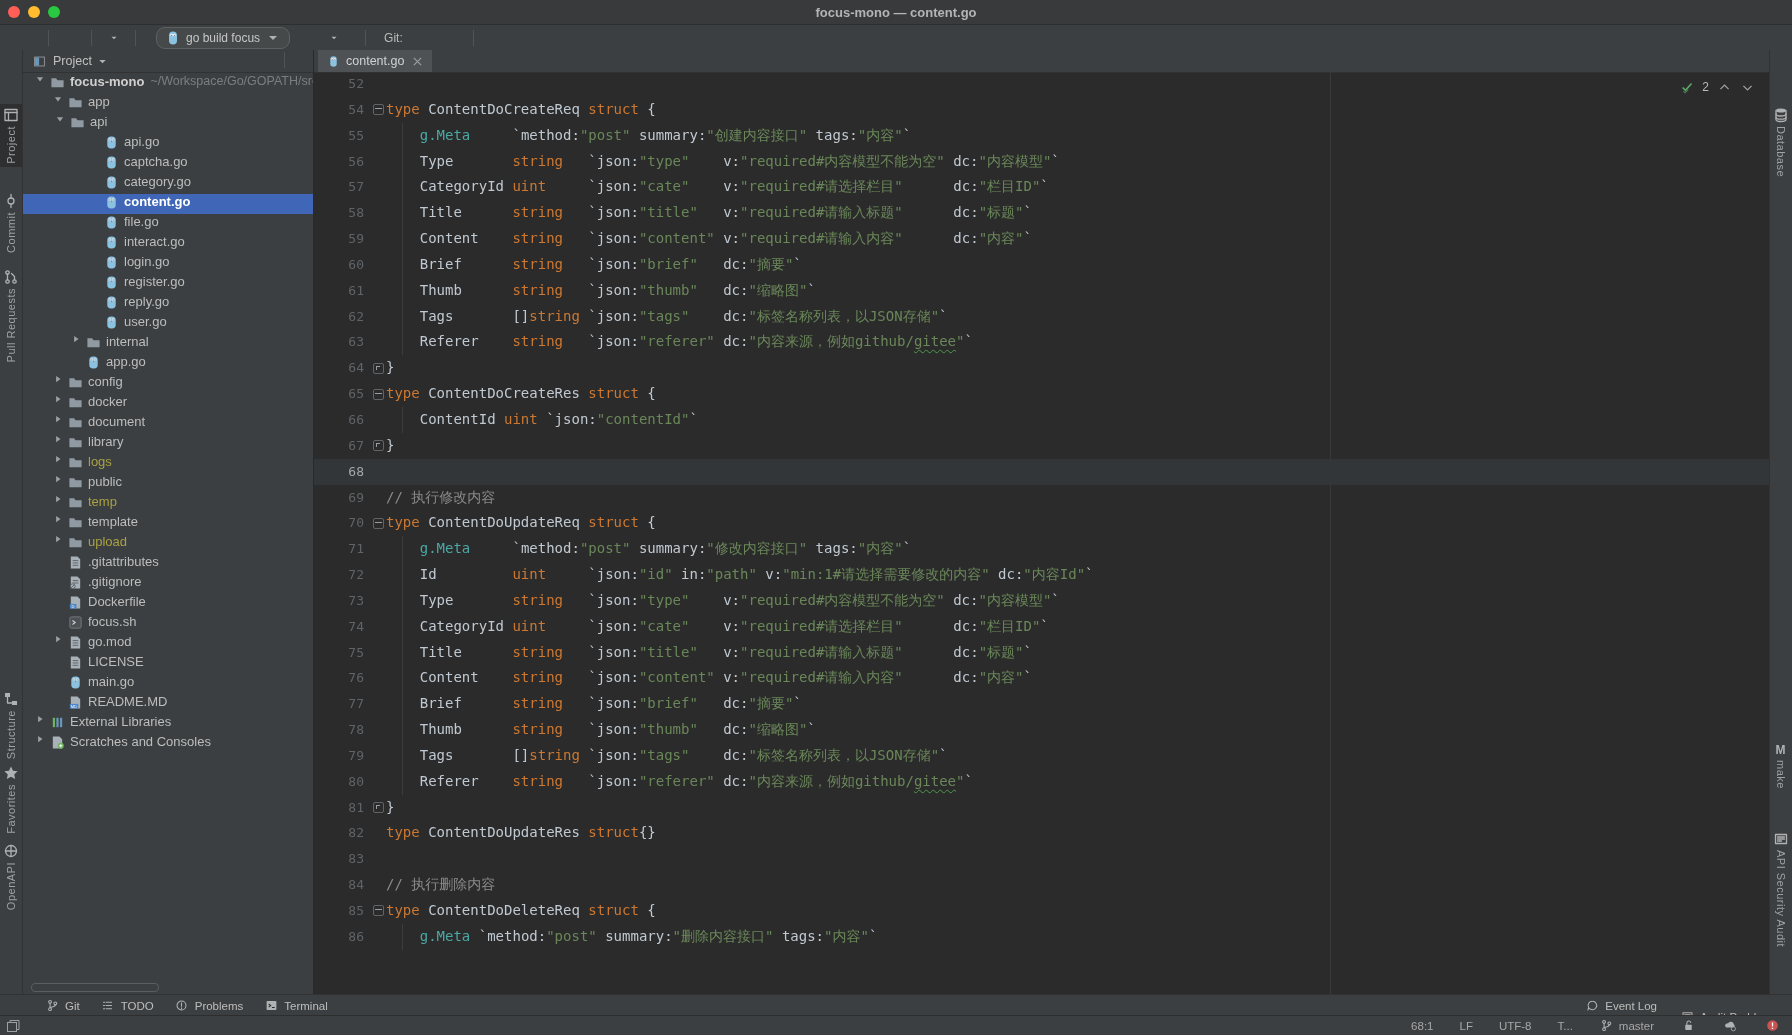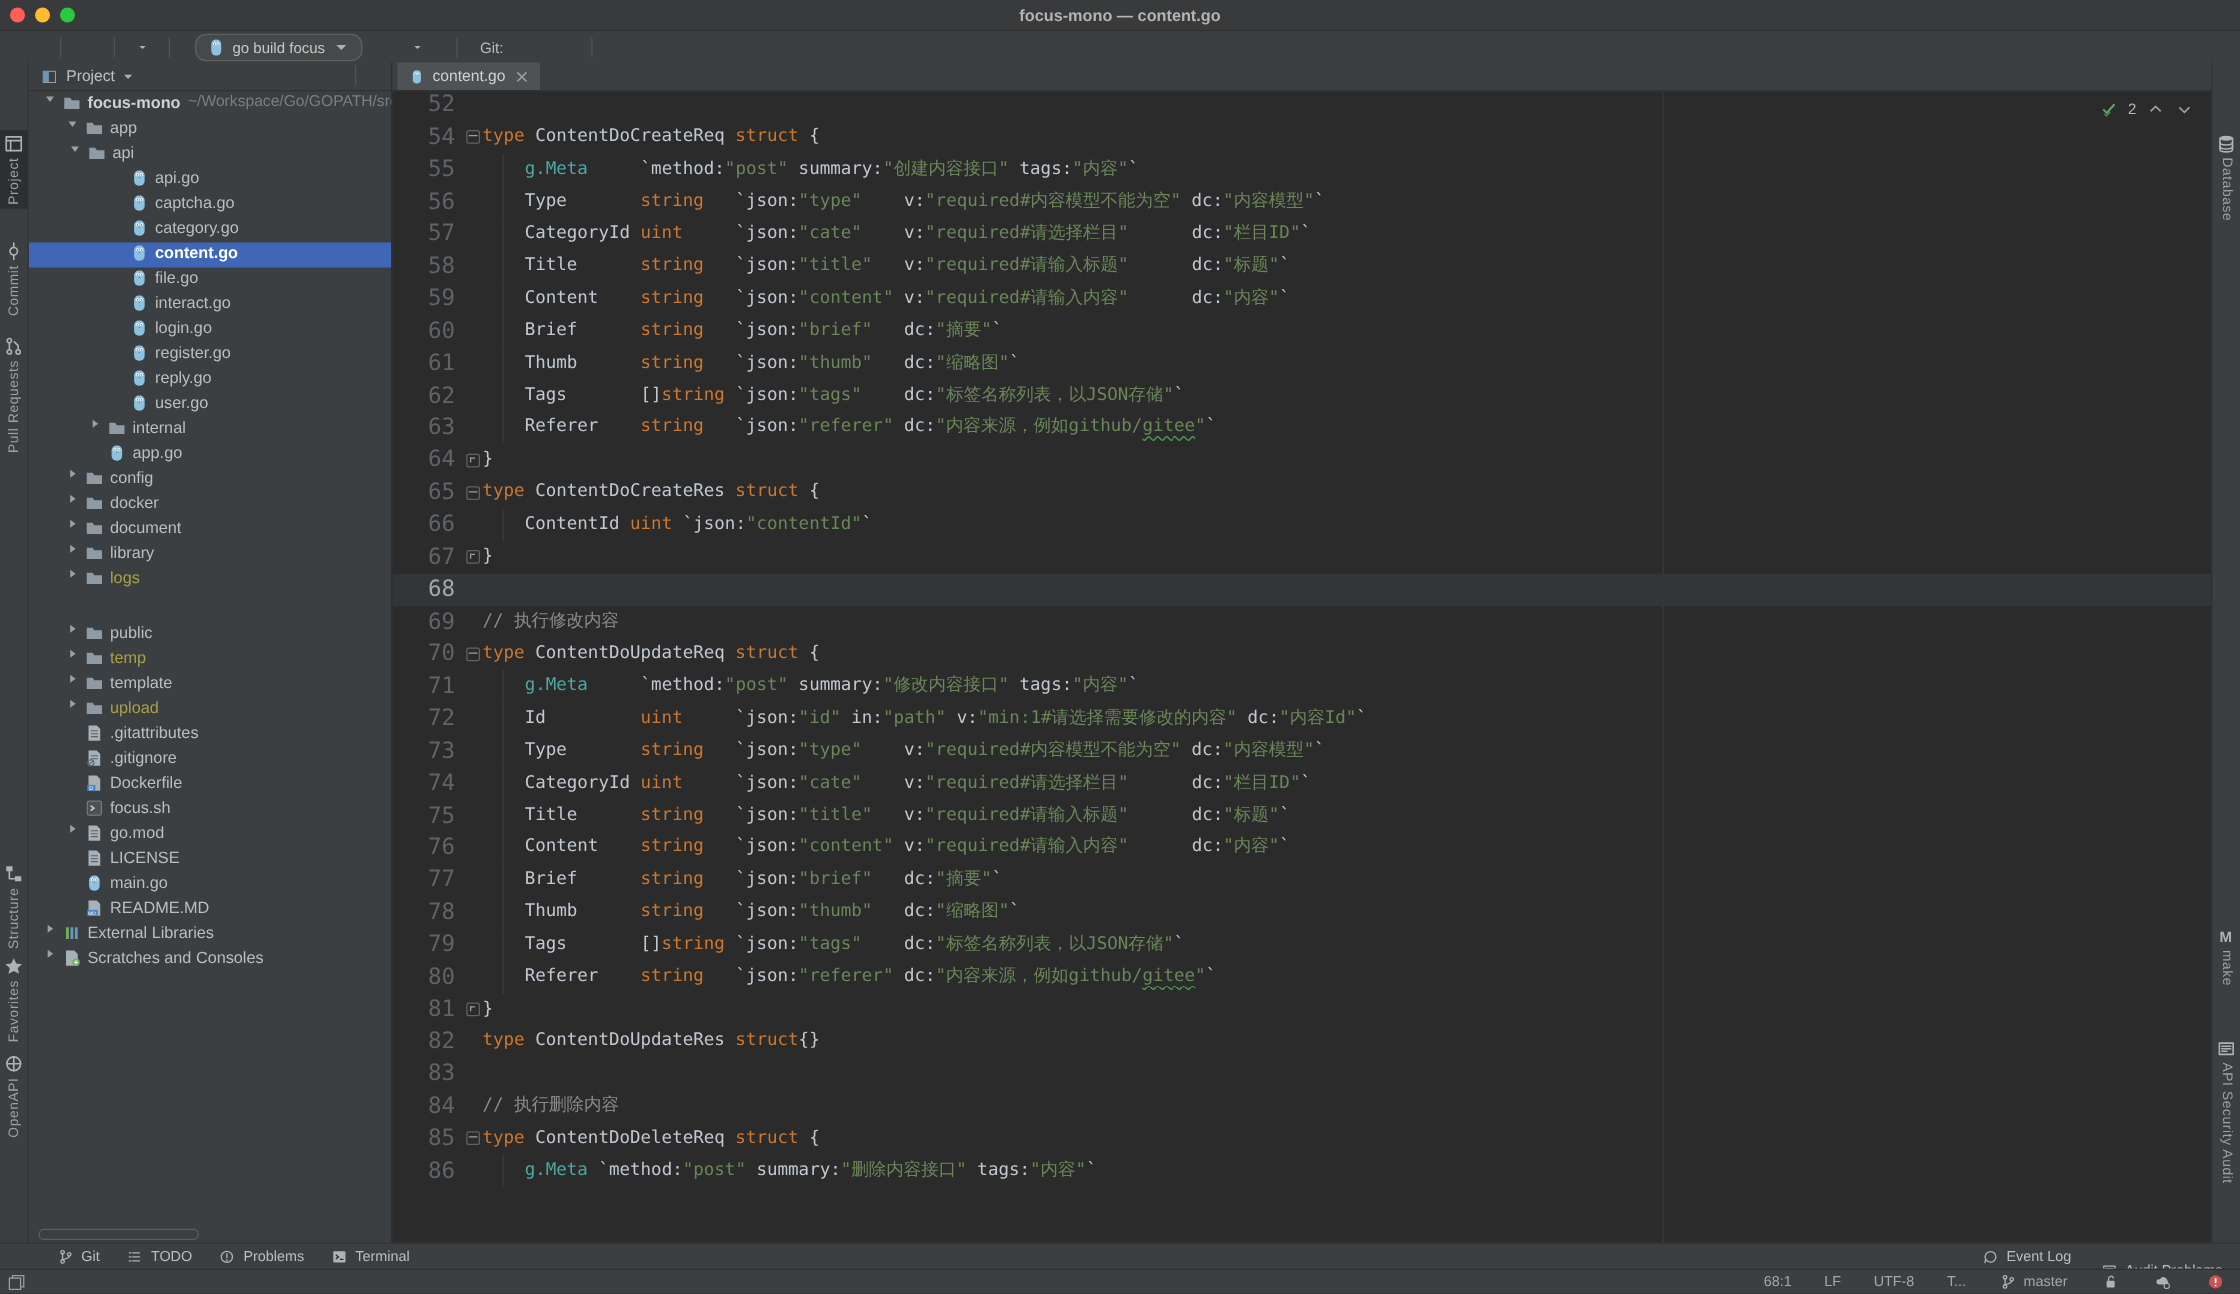--- a/index.html
+++ b/index.html
@@ -57,21 +57,21 @@
 
   
   #tabbar{position:absolute;left:314px;top:50px;right:23px;height:22px;background:#3c3f41;border-bottom:1px solid #323232;display:flex;align-items:flex-end}
   #tab{height:22px;display:flex;align-items:center;gap:5px;background:#4e5254;padding:0 7px;margin-left:4px;font-size:12.5px;color:#cfd2d4}
   #tab .icn svg{width:13px;height:13px}
   .tab-close svg{width:9px;height:9px}
   #editor{position:absolute;left:314px;top:73px;right:23px;bottom:40px;background:#2b2b2b;overflow:hidden;font-family:"DejaVu Sans Mono",monospace;font-size:14px}
   #code-lines{position:absolute;left:0;top:-2px;right:0}
   .crow{display:flex;height:25.85px;line-height:25.85px;white-space:pre}
   .crow.cur{background:#333638}
-  .lnum{width:50px;flex:none;text-align:right;color:#5f6468;font-size:18px;padding-right:6px}
+  .lnum{width:50px;flex:none;text-align:right;color:#5f6468;font-size:13px;padding-right:6px}
   .crow.cur .lnum{color:#a4a8ab}
   .lfold{width:16px;flex:none;display:flex;align-items:center;justify-content:center}
   .lcode{position:relative;padding-left:0}
   .fm,.fe{display:inline-block;width:9px;height:9px;border:1px solid #5f6468;border-radius:2px;position:relative}
   .fm::after{content:"";position:absolute;left:1px;right:1px;top:3px;border-top:1px solid #9a9ea2}
   .fe::after{content:"";position:absolute;left:2px;top:2px;width:3px;height:3px;border-left:1px solid #9a9ea2;border-top:1px solid #9a9ea2}
   .iguide{position:absolute;left:16px;top:0;bottom:0;border-left:1px solid #3a3d3f}
   #rmargin{position:absolute;left:1016px;top:0;bottom:0;width:1px;background:#3a3a3a}
   .tk-k{color:#cc7832}.tk-t{color:#cc7832}.tk-p{color:#c0c9d1}.tk-g{color:#c0c9d1}
   .tk-s{color:#6a8759}.tk-c{color:#8a8a8a}.tk-m{color:#4ba8a4}
@@ -674,21 +674,21 @@
               <path d="M5 3l7 5-7 5z" fill="#9da0a3"></path>
             </svg>
           </span>
           <span class="icn">
             <svg viewBox="0 0 16 16">
               <path d="M1.5 3.5h5L8 5.5h6.5V13h-13z" fill="#8f9aa3"></path>
             </svg>
           </span>
           <span class="tlabel excluded">logs</span>
         </div>
-        <div class="trow" style="padding-left: 26px; margin-top: 24px;">
+        <div class="trow" style="padding-left: 26px;">
           <span class="caret-slot">
             <svg viewBox="0 0 16 16">
               <path d="M5 3l7 5-7 5z" fill="#9da0a3"></path>
             </svg>
           </span>
           <span class="icn">
             <svg viewBox="0 0 16 16">
               <path d="M1.5 3.5h5L8 5.5h6.5V13h-13z" fill="#8f9aa3"></path>
             </svg>
           </span>

